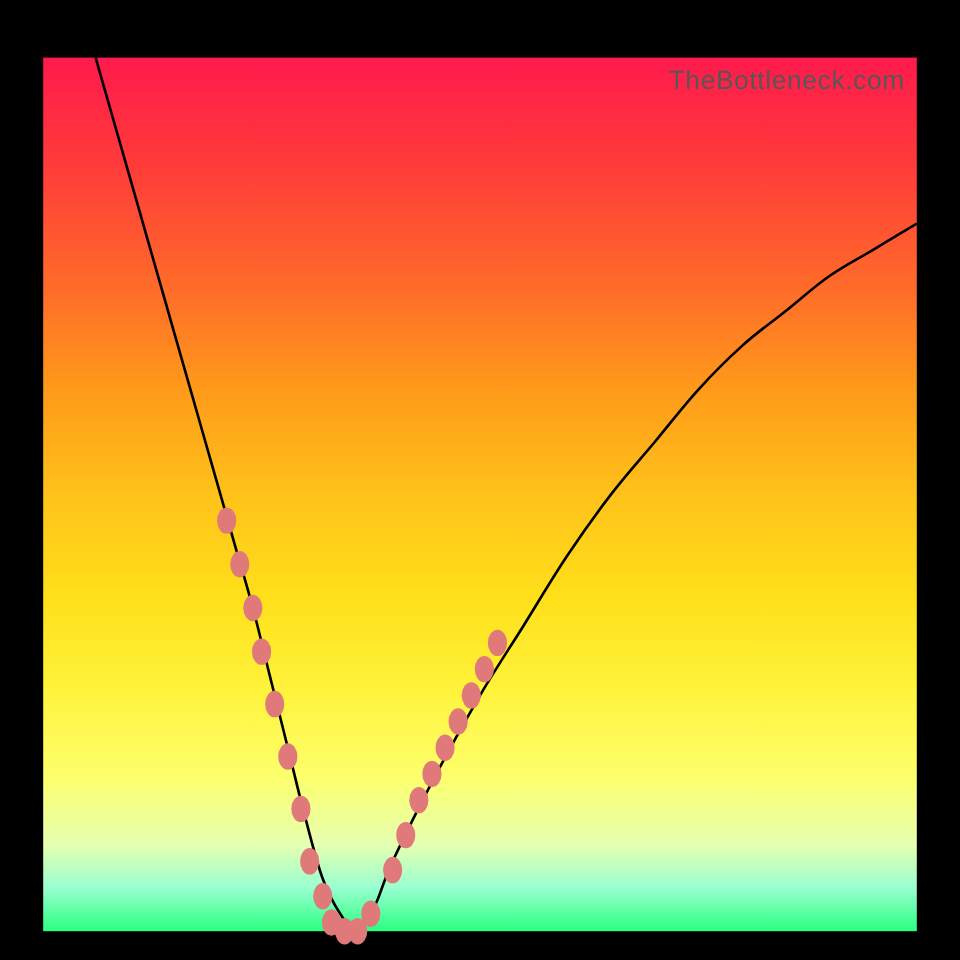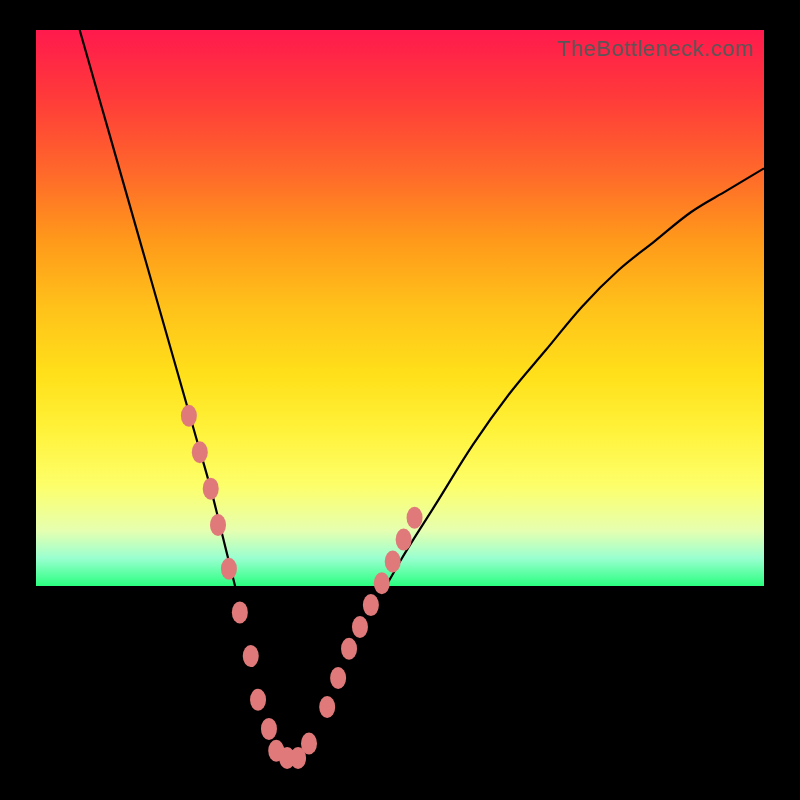--- a/index.html
+++ b/index.html
@@ -12,23 +12,23 @@
   }
   .frame {
     width: 800px;
     height: 800px;
     background: #000;
     position: relative;
   }
   .plot-area {
     position: absolute;
     left: 36px;
-    top: 30px;
+    top: 48px;
     width: 728px;
-    height: 556px;
+    height: 728px;
     background: linear-gradient(
       to bottom,
       #ff1a4d 0%,
       #ff3a3a 12%,
       #ff6a2a 26%,
       #ff9a1a 38%,
       #ffc21a 50%,
       #ffe01a 62%,
       #fff23a 72%,
       #fdff6a 82%,

